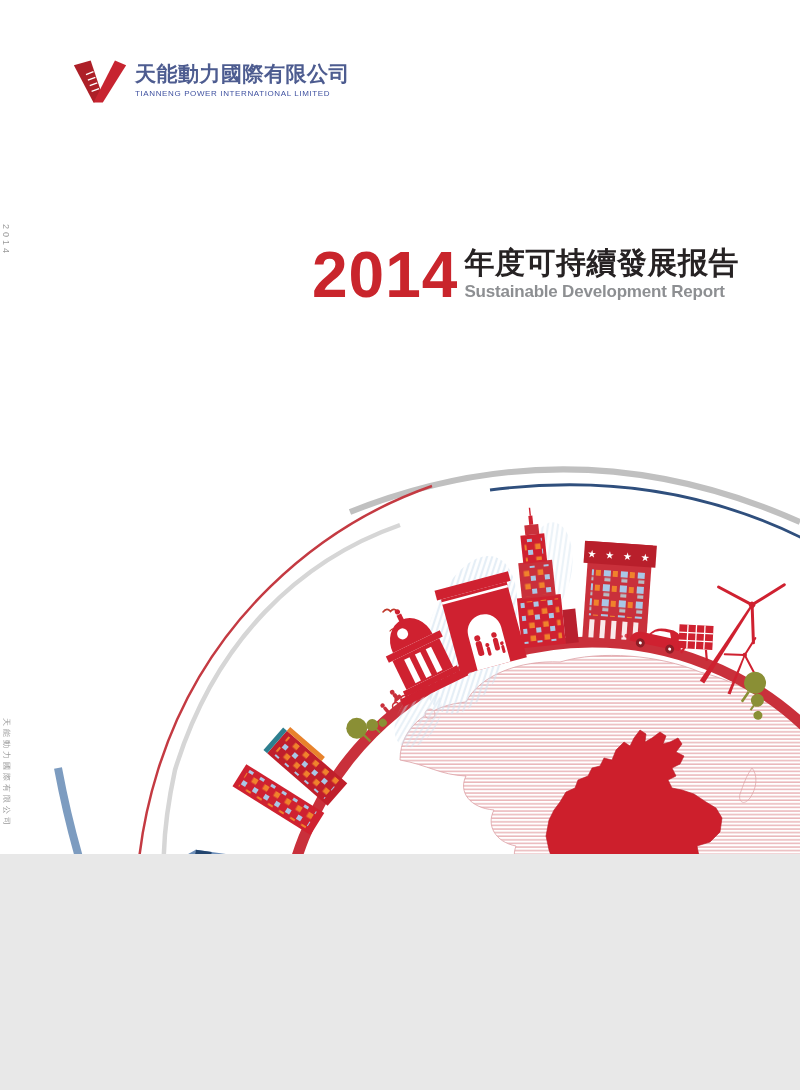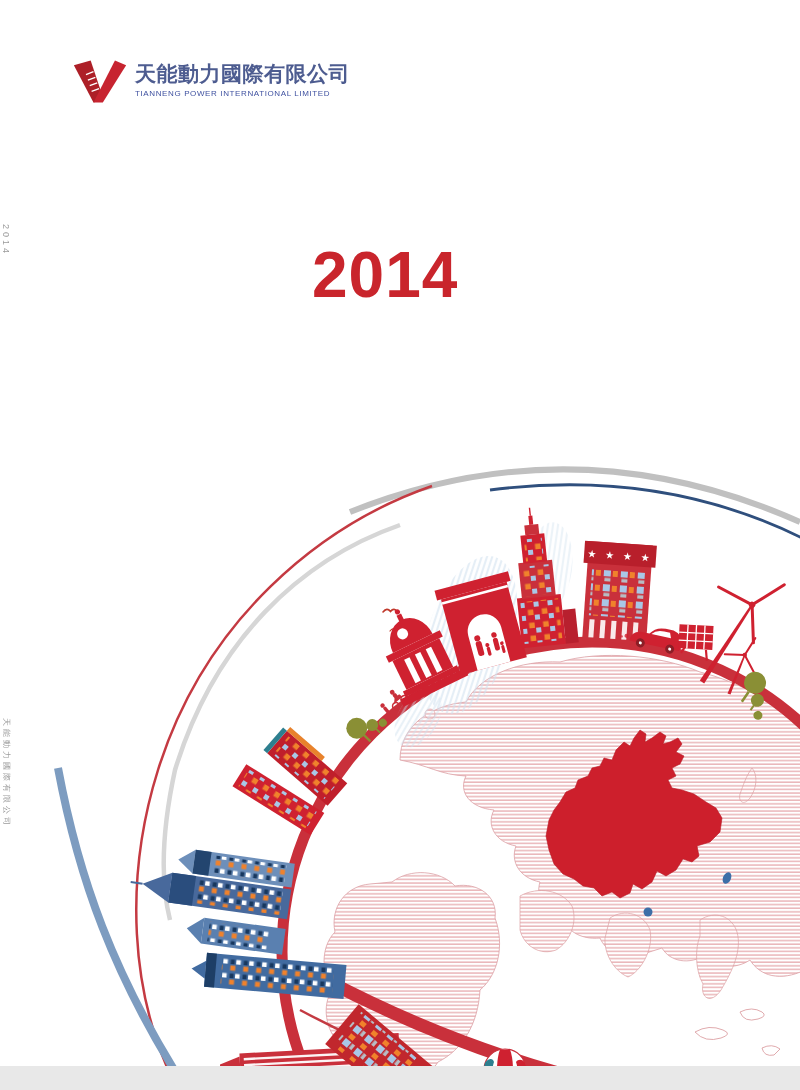--- a/index.html
+++ b/index.html
@@ -1,16 +1,16 @@
 <!DOCTYPE html>
 <html><head>
 <meta charset="utf-8">
 <style>
   html,body{margin:0;padding:0;background:#e8e8e8;}
-  .page{position:relative;width:800px;height:1066px;background:#ffffff;overflow:hidden;
+  .page{position:relative;width:800px;height:854px;background:#ffffff;overflow:hidden;
         font-family:"Liberation Sans","DejaVu Sans",sans-serif;}
   
   .logo{position:absolute;left:72px;top:58px;display:flex;align-items:flex-start;}
   .logo-mark{width:56px;height:48px;margin-right:7px;}
   .logo-text{padding-top:4px;}
   .logo-zh{font-size:21px;font-weight:700;color:#4d5c90;letter-spacing:0.5px;line-height:1.1;}
   .logo-en{font-size:8px;font-weight:400;color:#3f51a0;letter-spacing:0.62px;margin-top:4px;}
   
   .title-block{position:absolute;left:312px;top:243px;display:flex;align-items:flex-start;}
   .title-year{font-size:64px;font-weight:700;color:#c9252c;letter-spacing:1px;line-height:1;}
@@ -42,20 +42,22 @@
     </svg>
     <div class="logo-text">
       <div class="logo-zh">天能動力國際有限公司</div>
       <div class="logo-en">TIANNENG POWER INTERNATIONAL LIMITED</div>
     </div>
   </header>
 
   <div class="title-block">
     <div class="title-year">2014</div>
     <div class="title-right">
+      <div class="title-zh">年度可持續發展报告</div>
+      <div class="title-en">Sustainable Development Report</div>
     </div>
   </div>
 
   <div class="spine spine-top">2014</div>
   <div class="spine spine-bottom">天能動力國際有限公司</div>
 
   <svg class="illus" width="800" height="640" viewBox="0 0 800 640">
     <defs>
       <clipPath id="globeClip">
           <circle cx="592" cy="502" r="305"></circle>

